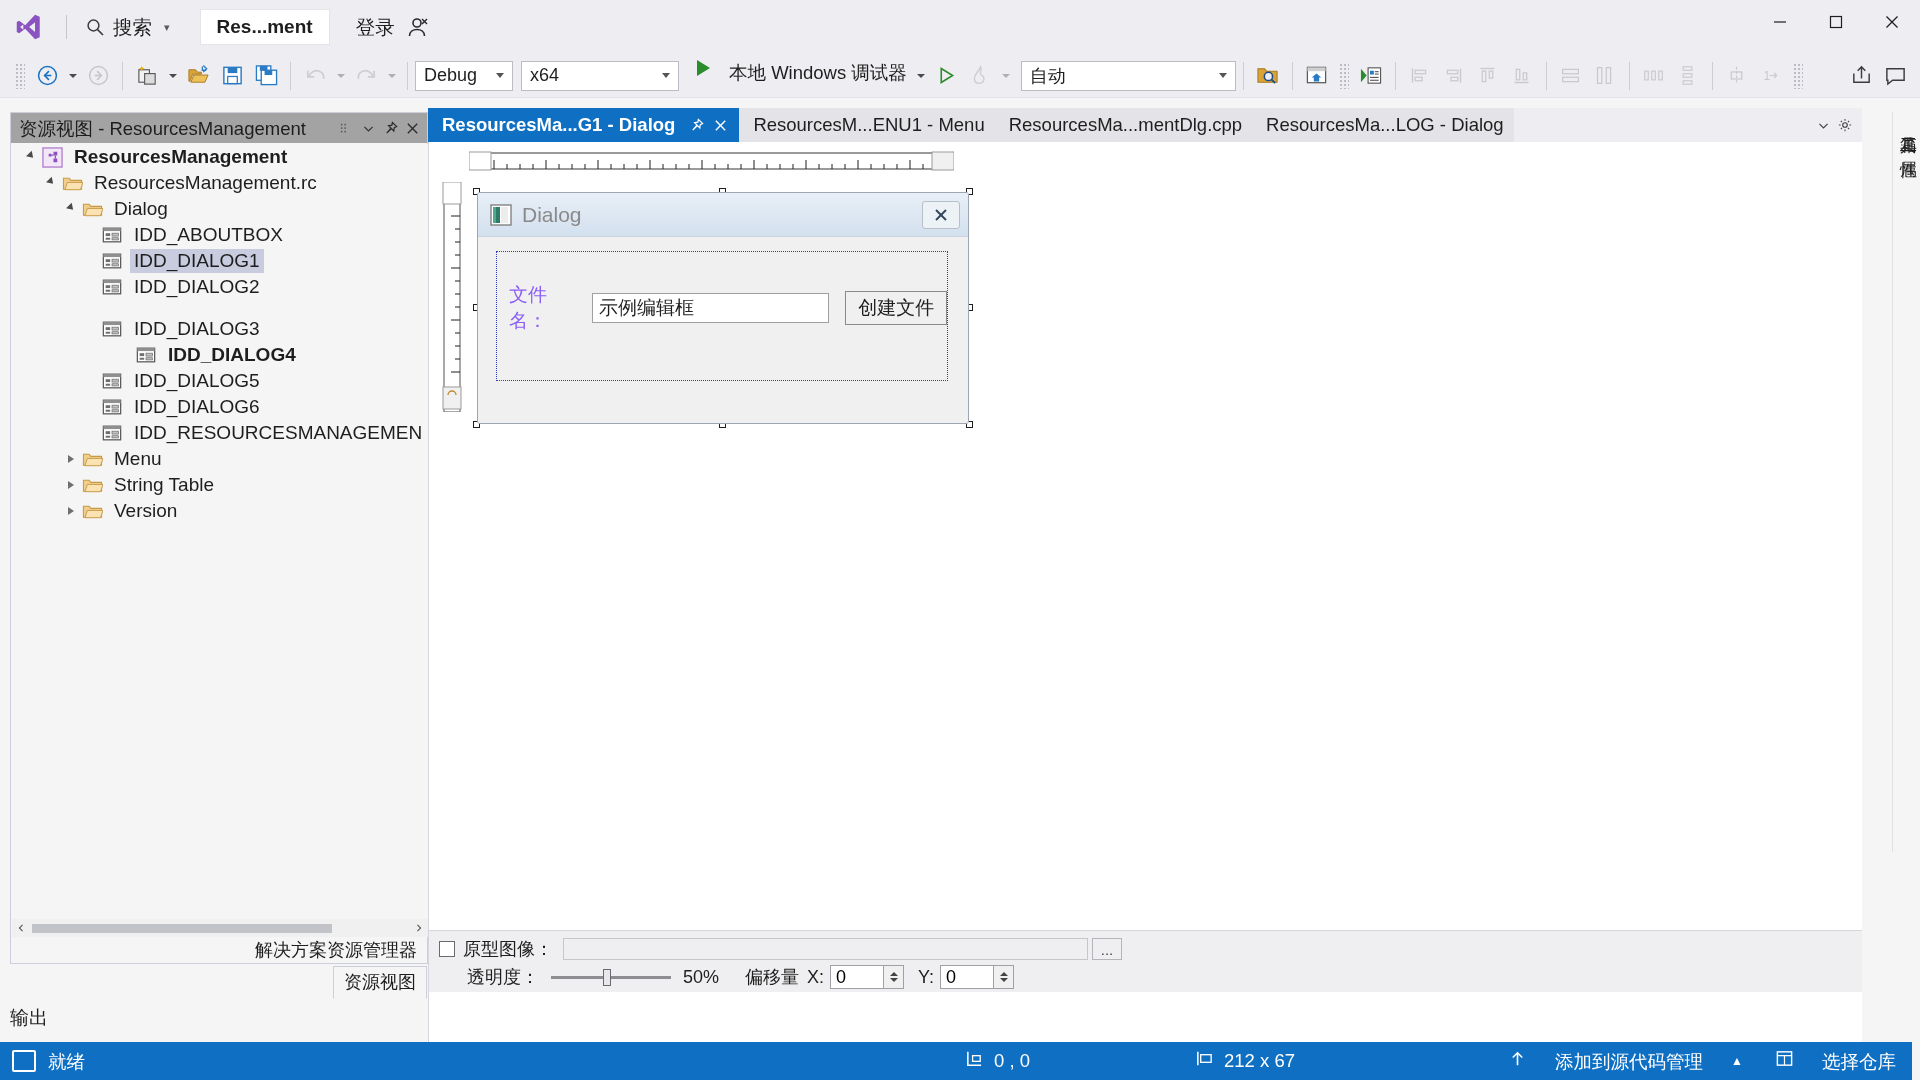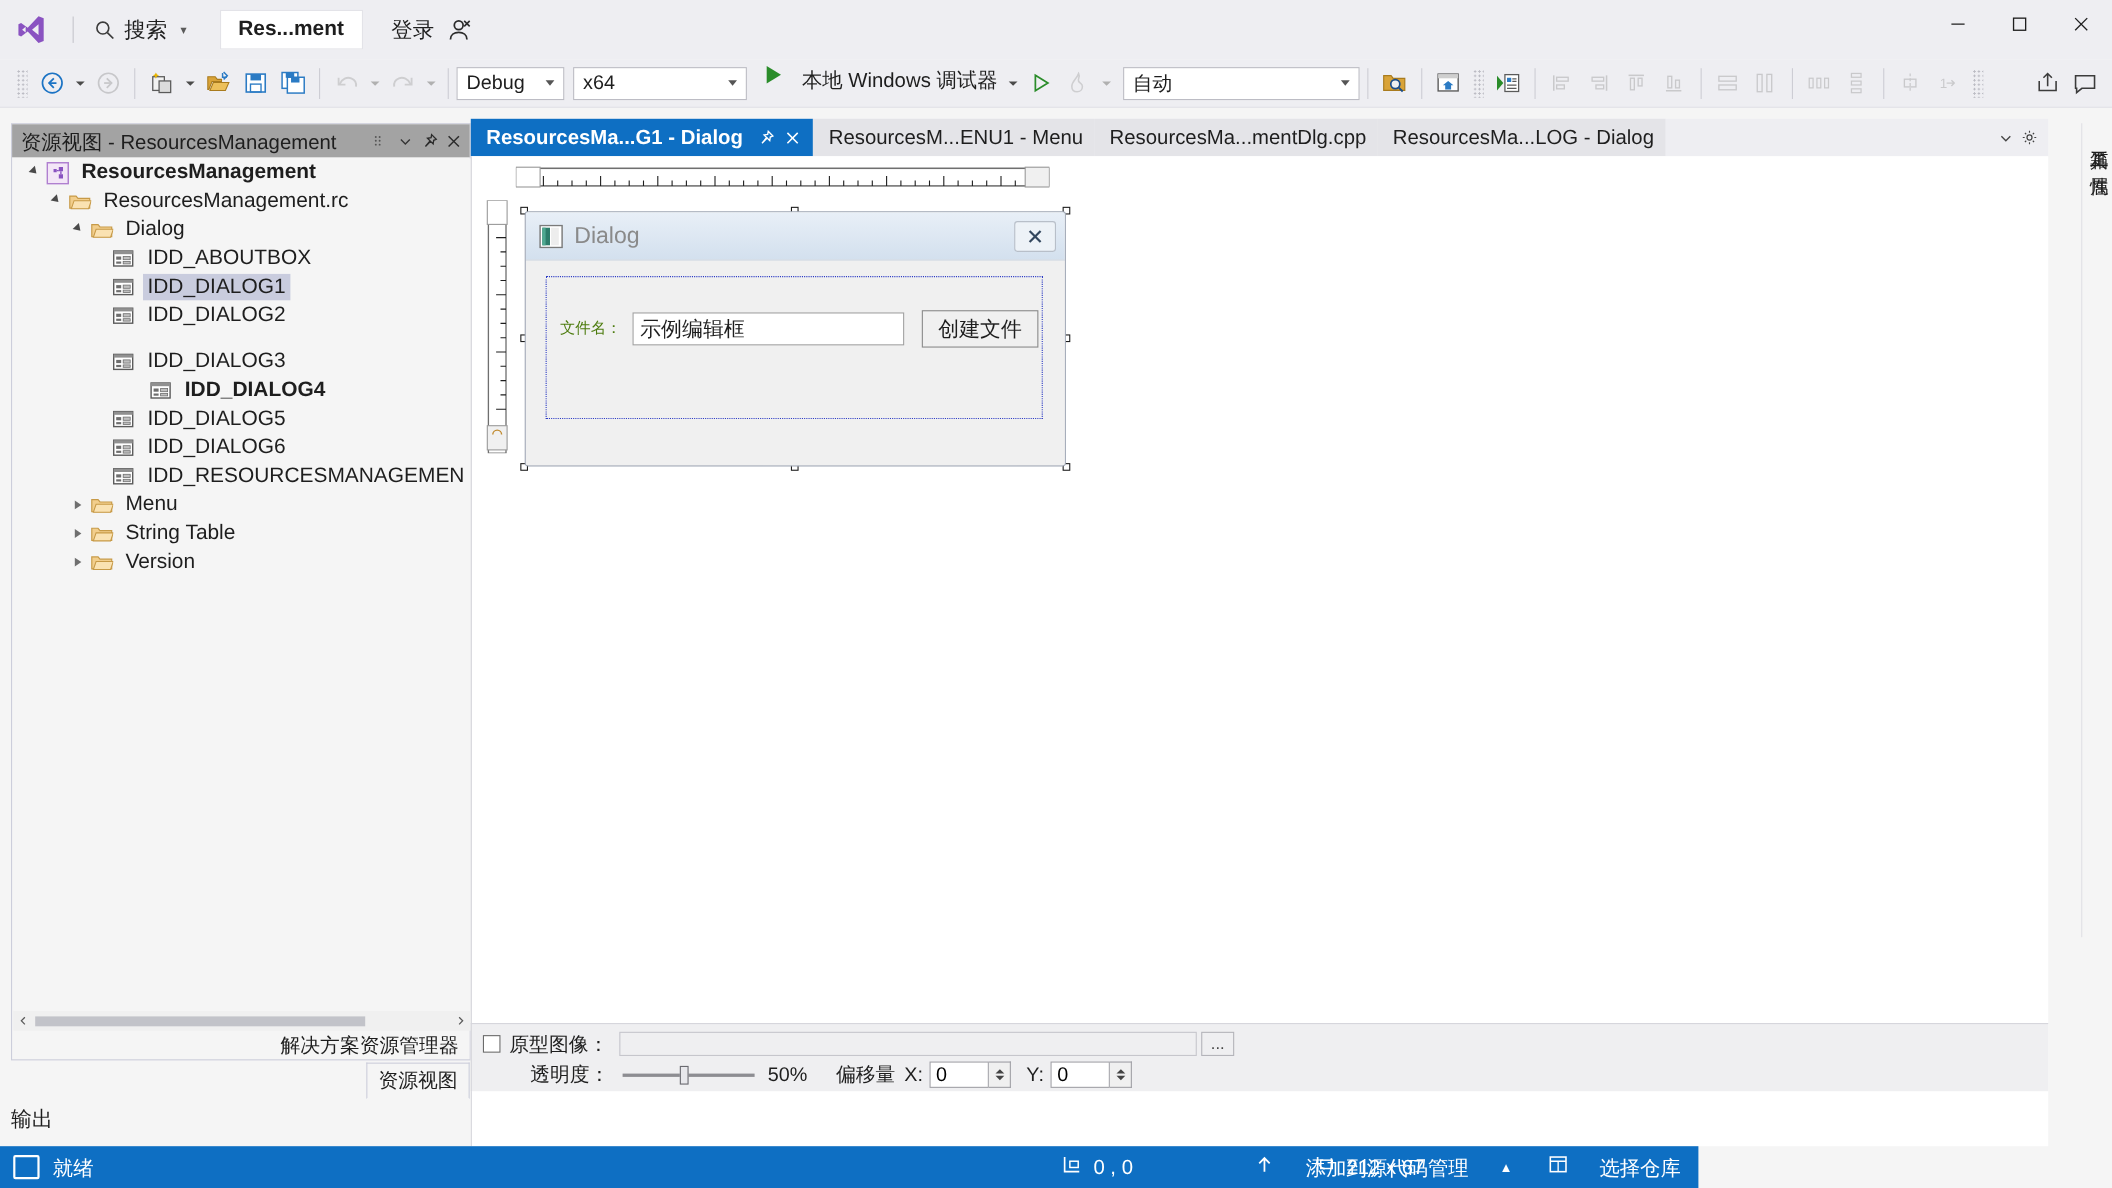--- a/index.html
+++ b/index.html
@@ -126,21 +126,21 @@
   .dlg-caption { height:44px; background:linear-gradient(to bottom,#E8EFF7 0%,#D3E0EE 100%);
      display:flex; align-items:center; padding:0 8px 0 12px; border-bottom:1px solid #C9D3DF; }
   .dlg-ico { width:22px; height:22px; margin-right:10px; }
   .dlg-title { font-size:21px; color:#8A8A8A; flex:1; }
   .dlg-close { width:38px; height:28px; border:1px solid #B8BFC9; background:#EDF2F7;
      display:flex; align-items:center; justify-content:center; border-radius:3px; cursor:default;}
   .dlg-body { position:relative; height:188px; background:#F0F0F0; }
   .groupbox { position:absolute; left:18px; top:14px; width:452px; height:130px;
      border:1px dotted #2C3BC4; }
   .gb-row { position:absolute; left:12px; top:30px; display:flex; align-items:center; }
-  .gb-label { font-size:14px; color:#4d7c0f; margin-right:10px; }
+  .gb-label { font-size:19px; color:#8b5cf6; margin-right:10px; }
   .edit-ctl { width:247px; height:30px; background:#FFFFFF; border:1px solid #A0A0A0;
      font-size:19px; color:#1E1E1E; padding:2px 6px; display:flex; align-items:center; }
   .btn-ctl { margin-left:16px; width:106px; height:34px; background:#F0F0F0; border:1px solid #8A8A8A;
      display:flex; align-items:center; justify-content:center; font-size:19px; color:#1E1E1E; cursor:default; }
 
   
   .protobar { position:absolute; left:428px; top:930px; width:1434px; height:62px;
      background:#EFEFF1; border-top:1px solid #D6D6DC; border-left:1px solid #D6D6DC; }
   .pb-row1 { position:absolute; left:10px; top:6px; display:flex; align-items:center; }
   .pb-row2 { position:absolute; left:10px; top:34px; display:flex; align-items:center; }
@@ -164,21 +164,21 @@
   .spin .sb i.dn { border-top:4px solid #444; }
 
   
   .rightdock { position:absolute; right:0; top:112px; width:28px; height:740px;
      background:#F5F5F5; border-left:1px solid #E0E0E5; }
   .rd-tab { writing-mode: vertical-rl; font-size:17px; color:#1E1E1E; padding:12px 4px;
      cursor:default; white-space:nowrap; }
 
   
   .outputlabel { position:absolute; left:10px; top:1005px; font-size:19px; color:#1E1E1E; }
-  .statusbar { position:absolute; left:0; bottom:0; width:1544px; height:38px; background:#0E6FC3;
+  .statusbar { position:absolute; left:0; bottom:0; width:1912px; height:38px; background:#0E6FC3;
      display:flex; align-items:center; color:#FFFFFF; font-size:18.5px; }
   .sb-left { display:flex; align-items:center; padding-left:12px; gap:12px;}
   .sb-box { width:24px; height:22px; border:2px solid #FFFFFF; border-radius:2px; }
   .sb-pos { position:absolute; left:965px; display:flex; align-items:center; gap:10px;}
   .sb-size { position:absolute; left:1195px; display:flex; align-items:center; gap:10px;}
   .sb-right { position:absolute; right:0; display:flex; align-items:center; height:38px; }
   .sb-rgroup { display:flex; align-items:center; gap:28px; padding:0 16px; height:38px; cursor:default;}
 </style>
 </head>
 <body>
@@ -823,21 +823,21 @@
   </div>
 
   <div class="protobar">
     <div class="pb-row1">
       <span class="cbx"></span>
       <span class="pb-lbl">原型图像：</span>
       <span class="pb-path"></span>
       <span class="pb-browse">...</span>
     </div>
     <div class="pb-row2">
-      <span class="pb-lbl" style="margin-left:43px">透明度：</span>
+      <span class="pb-lbl" style="margin-left:28px">透明度：</span>
       <span class="slider">
         <span class="track"></span>
         <span class="thumb"></span>
       </span>
       <span class="pb-pct">50%</span>
       <span class="pb-lbl" style="margin-left:10px">偏移量</span>
       <span class="pb-lbl" style="margin-left:8px">X:</span>
       <span class="spin">
         <span class="sv">0</span>
         <span class="sb">

